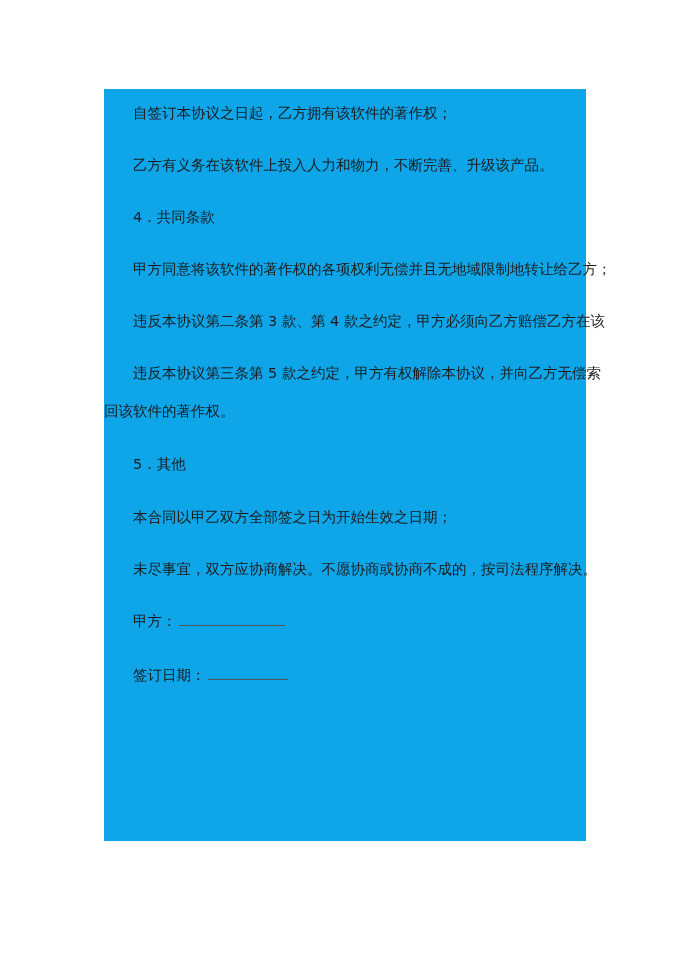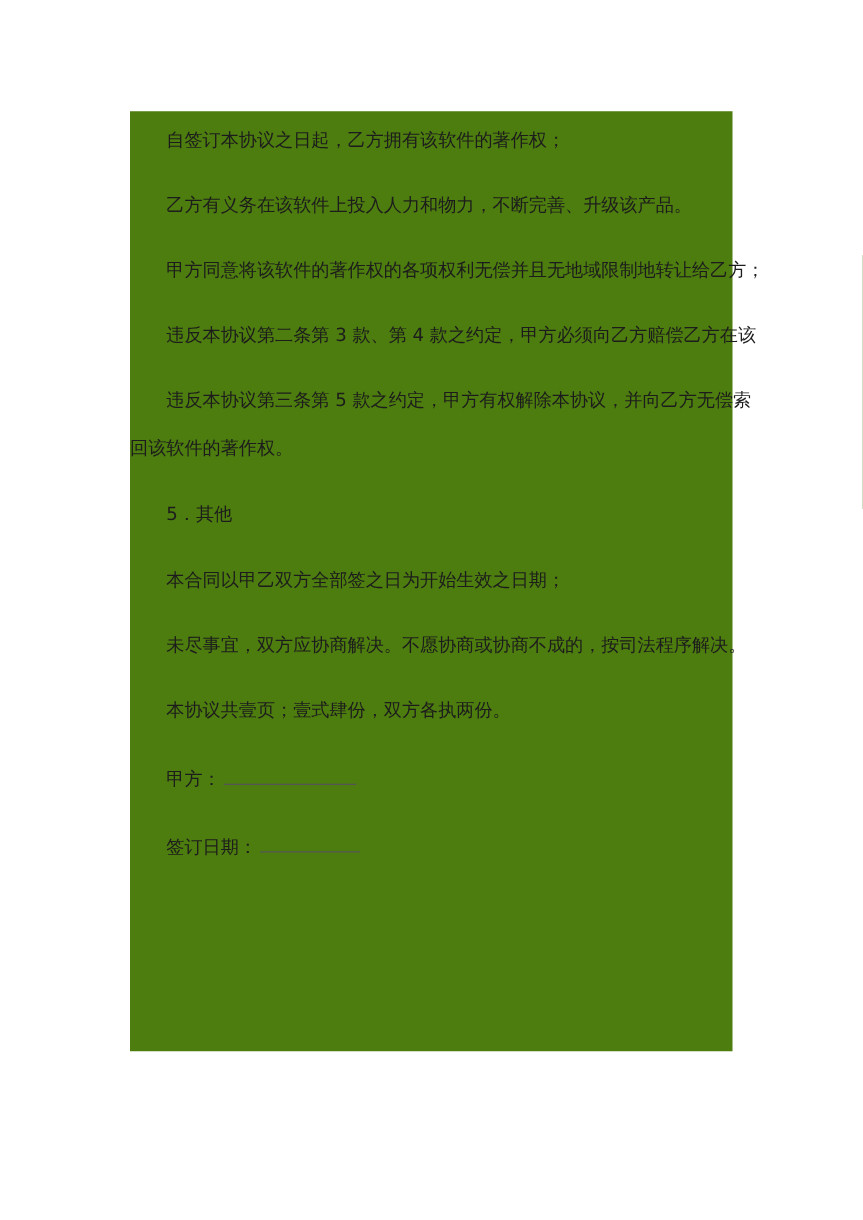--- a/index.html
+++ b/index.html
@@ -14,21 +14,21 @@
       overflow: hidden;
       font-family: "DejaVu Sans", "Liberation Sans", sans-serif;
       color: #1c1c1c;
     }
     .page-panel {
       position: absolute;
       left: 104px;
       top: 89px;
       width: 482px;
       height: 752px;
-      background: #4d7c0f;
+      background: #0ea5e9;
       overflow: visible;
     }
     .content {
       position: absolute;
       left: 0;
       top: 13px;
       width: 482px;
     }
     .para {
       margin: 0 0 14px 0;
@@ -70,20 +70,23 @@
   <div class="content">
 
     <p class="para single">
       <span class="line indent">自签订本协议之日起，乙方拥有该软件的著作权；</span>
     </p>
 
     <p class="para single">
       <span class="line indent">乙方有义务在该软件上投入人力和物力，不断完善、升级该产品。</span>
     </p>
 
+    <p class="para single">
+      <span class="line indent">4．共同条款</span>
+    </p>
 
     <p class="para single">
       <span class="line indent">甲方同意将该软件的著作权的各项权利无偿并且无地域限制地转让给乙方；</span>
     </p>
 
     <p class="para" style="margin-bottom:30px;">
       <span class="line indent">违反本协议第二条第 3 款、第 4 款之约定，甲方必须向乙方赔偿乙方在该</span>
     </p>
 
     <p class="para" style="margin-bottom:31px;">
@@ -96,23 +99,20 @@
     </p>
 
     <p class="para single">
       <span class="line indent">本合同以甲乙双方全部签之日为开始生效之日期；</span>
     </p>
 
     <p class="para single">
       <span class="line indent">未尽事宜，双方应协商解决。不愿协商或协商不成的，按司法程序解决。</span>
     </p>
 
-    <p class="para single" style="margin-bottom:33px;">
-      <span class="line indent">本协议共壹页；壹式肆份，双方各执两份。</span>
-    </p>
 
     <p class="para single sig">
       <span class="line indent">
         <span>甲方：</span><span class="blank" style="width:106px;"></span>
       </span>
     </p>
 
 
     <p class="para single sig">
       <span class="line indent">

